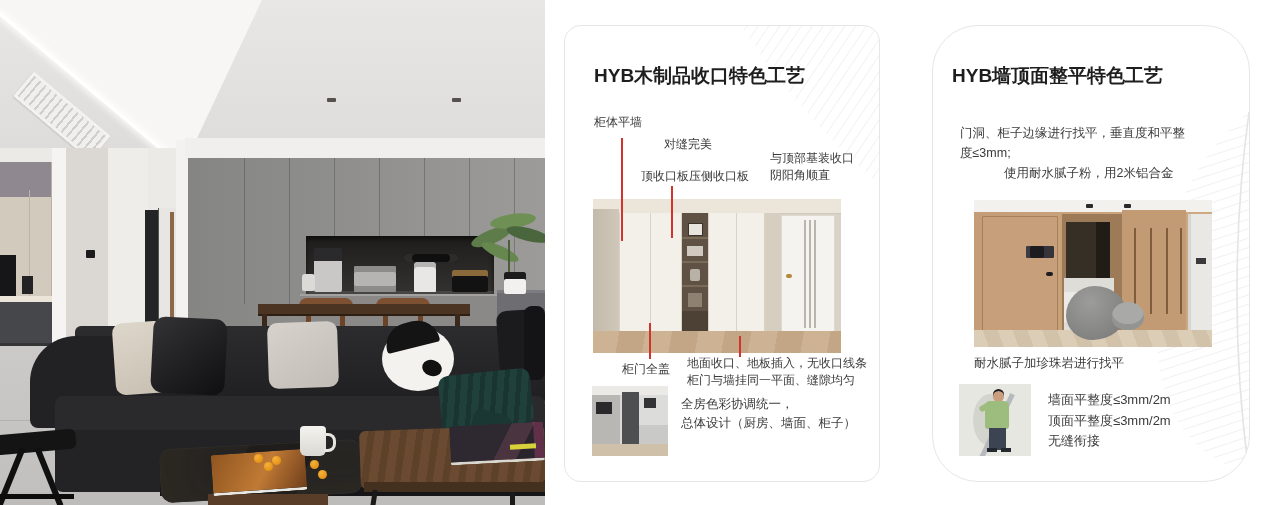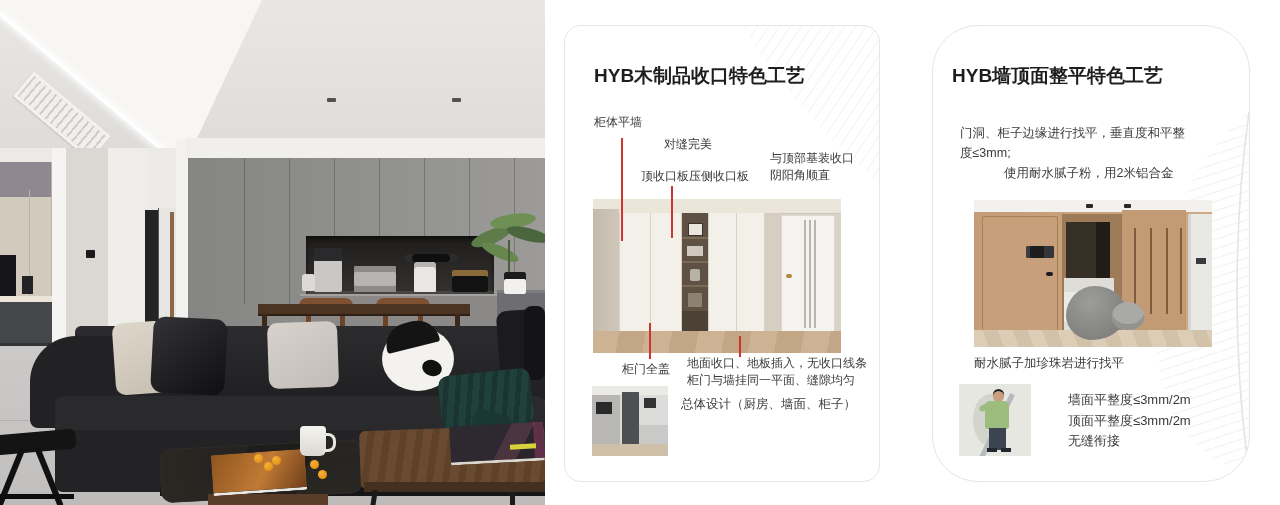--- a/index.html
+++ b/index.html
@@ -202,20 +202,21 @@
       <div class="abs" style="left:0;top:0;width:76px;height:9px;background:#eceae6;"></div>
       <div class="abs" style="left:0;top:9px;width:28px;height:50px;background:#b9b7b3;"></div>
       <div class="abs" style="left:4px;top:16px;width:16px;height:12px;background:#2a2a2c;"></div>
       <div class="abs" style="left:30px;top:6px;width:17px;height:56px;background:#4e4f51;"></div>
       <div class="abs" style="left:47px;top:9px;width:29px;height:52px;background:#dcdcda;box-shadow:inset 0 -22px 0 #c9c9c7;"></div>
       <div class="abs" style="left:52px;top:12px;width:12px;height:10px;background:#333335;"></div>
       <div class="abs" style="left:0;top:58px;width:76px;height:12px;background:#cfc1a9;"></div>
     </div>
 
     <div class="t" style="left:116px;top:369px;line-height:18.5px;font-size:12.5px;">
+      <div>全房色彩协调统一，</div>
       <div>总体设计（厨房、墙面、柜子）</div>
     </div>
   </section>
 
   <section class="card card2">
     <svg class="abs" style="right:-4px;top:82px;" width="130" height="370" viewBox="0 0 130 370">
       <defs>
         <pattern id="ribs2" width="9" height="9" patternUnits="userSpaceOnUse" patternTransform="rotate(-18)">
           <line x1="0" y1="0" x2="9" y2="0" stroke="#ebebeb" stroke-width="1.4"></line>
         </pattern>
@@ -264,19 +265,19 @@
       <div class="abs" style="left:14px;top:10px;width:34px;height:52px;background:#d4d4cf;border-radius:50%;"></div>
       <div class="abs" style="left:16px;top:2px;width:5px;height:80px;background:#b7babc;transform:rotate(26deg);transform-origin:50% 100%;"></div>
       <div class="abs" style="left:34px;top:7px;width:11px;height:11px;background:#c99f80;border-radius:50%;box-shadow:inset 0 -7px 0 0 rgba(0,0,0,0), 0 -2px 0 #1d1d1d;"></div>
       <div class="abs" style="left:26px;top:17px;width:24px;height:28px;background:#9dbd7e;border-radius:5px 5px 3px 3px;"></div>
       <div class="abs" style="left:20px;top:20px;width:12px;height:6px;background:#9dbd7e;transform:rotate(-30deg);border-radius:3px;"></div>
       <div class="abs" style="left:30px;top:44px;width:17px;height:22px;background:#3c4452;"></div>
       <div class="abs" style="left:28px;top:64px;width:10px;height:4px;background:#23272e;"></div>
       <div class="abs" style="left:42px;top:64px;width:10px;height:4px;background:#23272e;"></div>
     </div>
 
-    <div class="t13" style="left:115px;top:364px;line-height:20.5px;margin-left:20px;">
+    <div class="t13" style="left:115px;top:364px;line-height:20.5px;">
       <div>墙面平整度≤3mm/2m</div>
       <div>顶面平整度≤3mm/2m</div>
       <div>无缝衔接</div>
     </div>
   </section>
 </div>
 
 </body></html>

